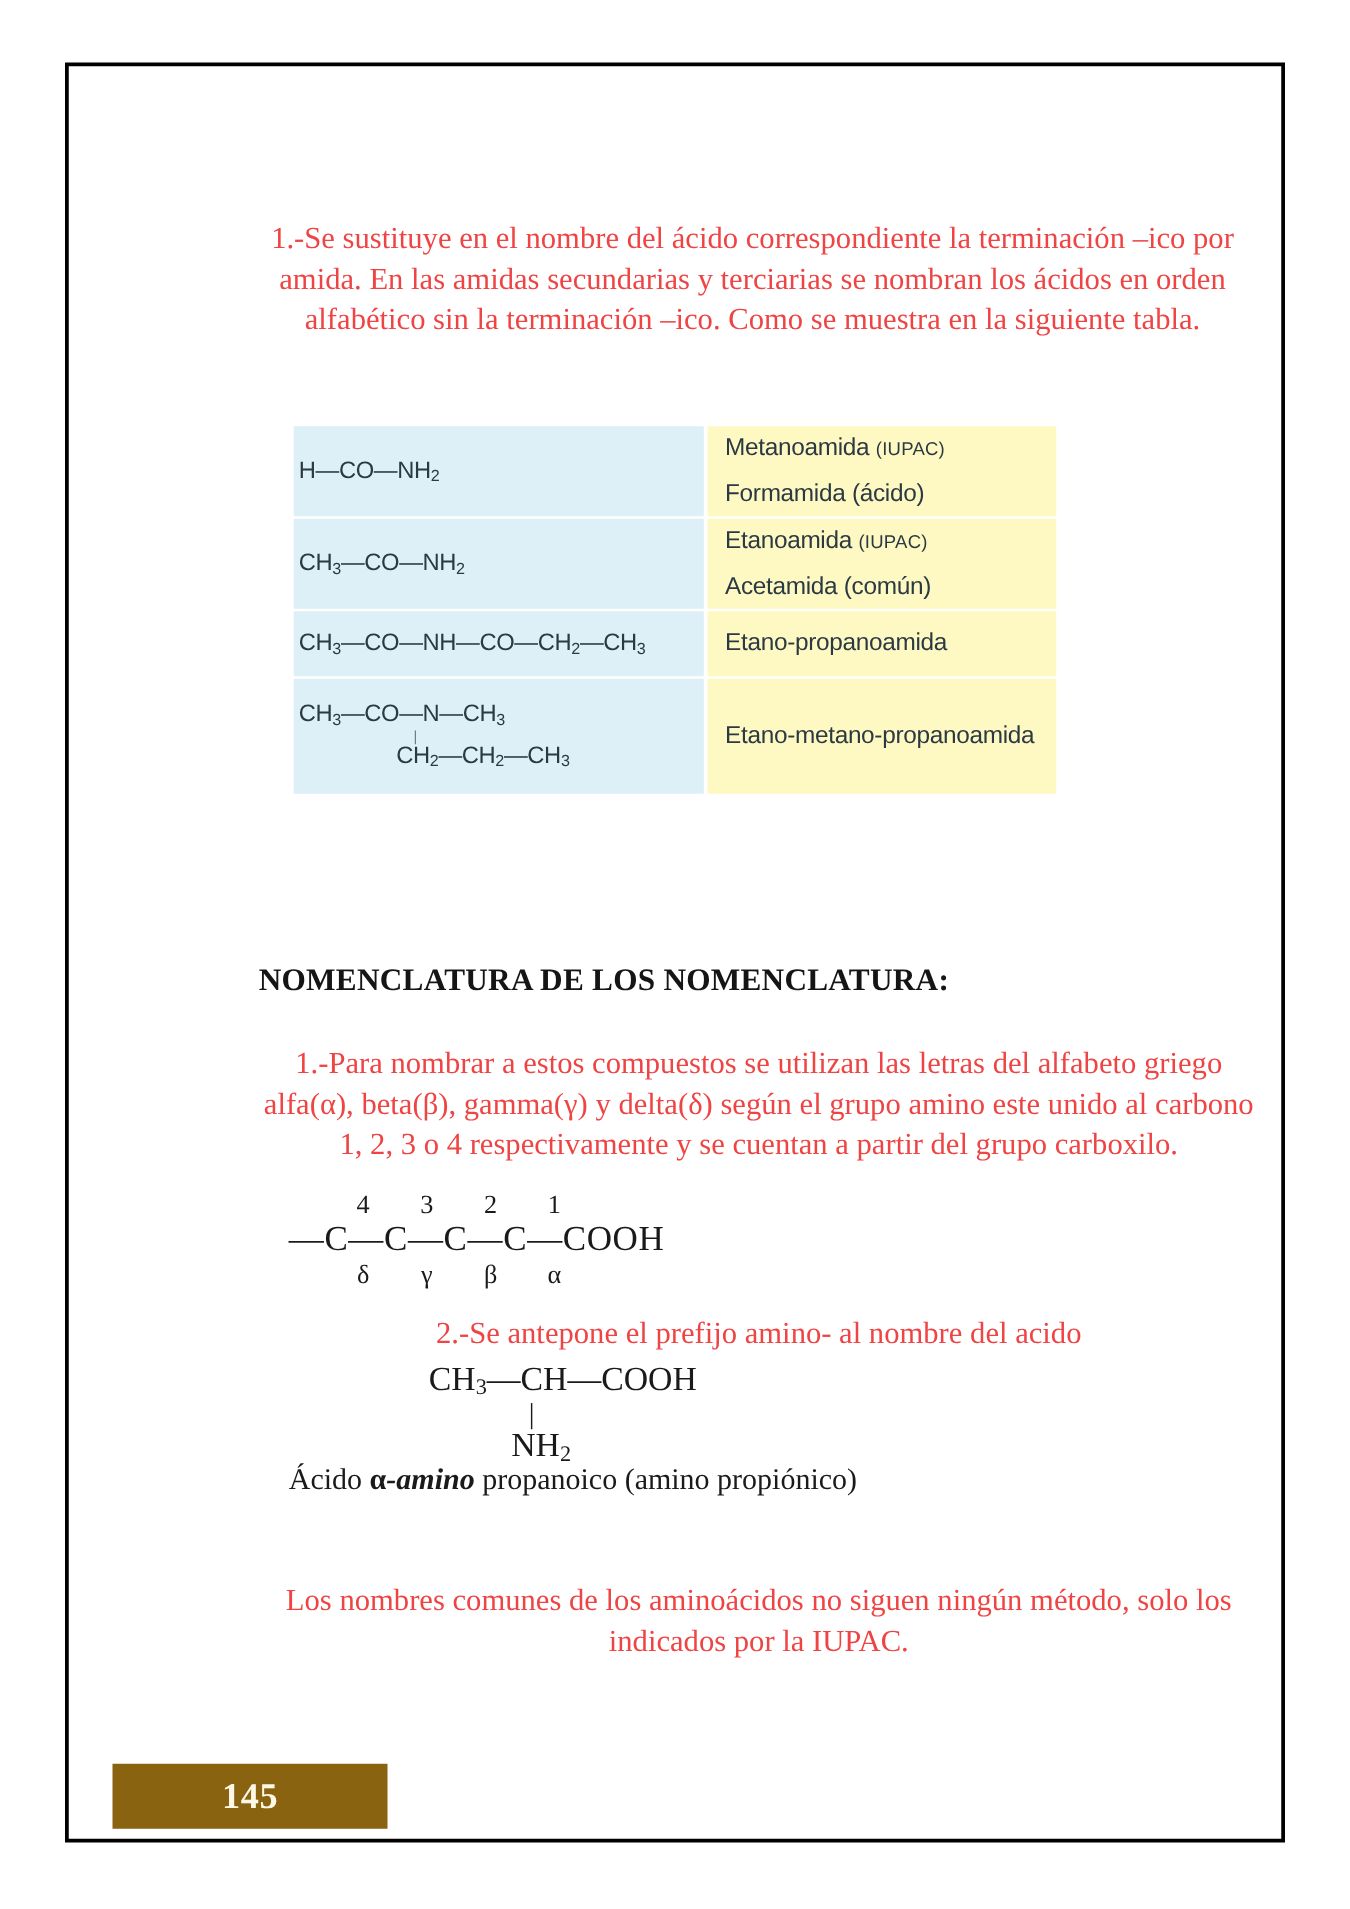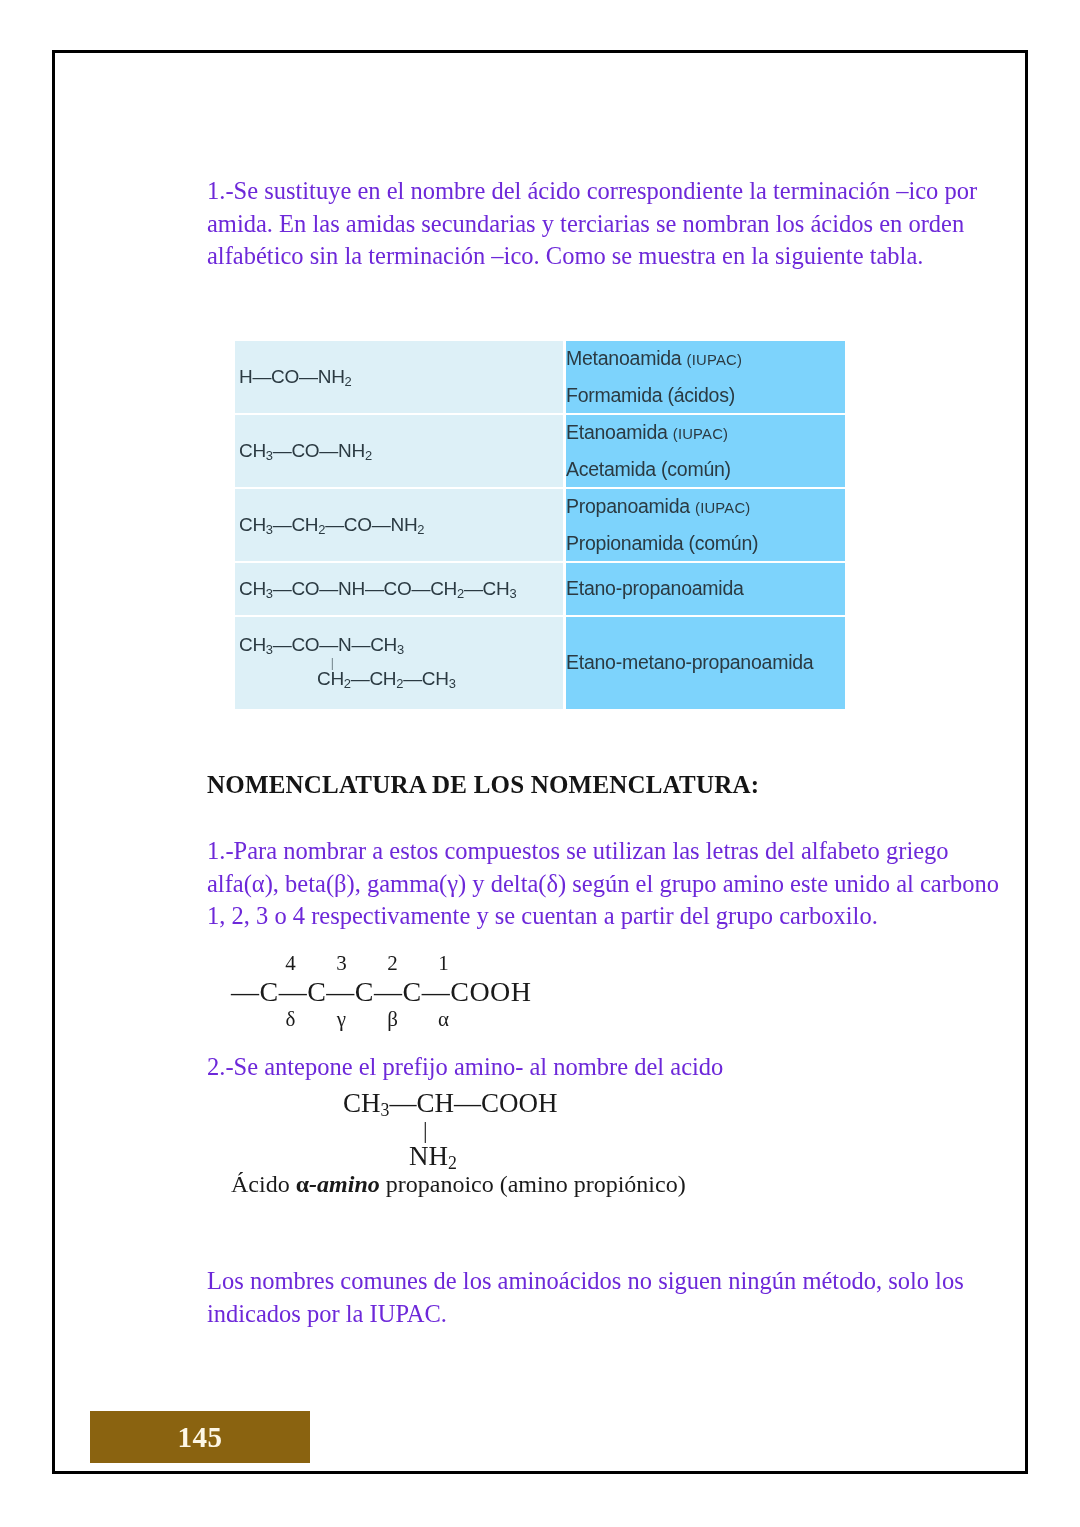--- a/index.html
+++ b/index.html
@@ -44,21 +44,22 @@
     letter-spacing: 0.2px;
     margin: 0;
     color: #151515;
   }
 
   .body-par {
     font-family: "Liberation Serif", serif;
     font-size: 24.5px;
     line-height: 1.33;
     margin: 0;
-    color: #6d28d9;
+    color: #ef4444;
+    text-align: center;
   }
 
   
   #amides-table {
     position: absolute;
     left: 180px;
     top: 288px;
     width: 610px;
     background: #ffffff;
   }
@@ -72,24 +73,25 @@
   .cell-formula {
     width: 328px;
     background: #ddf0f7;
     display: flex;
     align-items: center;
     padding-left: 4px;
     box-sizing: border-box;
   }
   .cell-name {
     flex: 1;
-    background: #7dd3fc;
+    background: #fef9c3;
     display: flex;
     flex-direction: column;
     justify-content: center;
+    padding-left: 14px;
     box-sizing: border-box;
     margin-left: 3px;
   }
   .formula-txt {
     font-family: "Liberation Sans", sans-serif;
     font-size: 19px;
     letter-spacing: -0.3px;
     color: #2b3a42;
     white-space: nowrap;
   }
@@ -215,39 +217,30 @@
     <p class="body-par">1.-Se sustituye en el nombre del ácido correspondiente la terminación –ico por amida. En las amidas secundarias y terciarias se nombran los ácidos en orden alfabético sin la terminación –ico. Como se muestra en la siguiente tabla.</p>
   </div>
 
   <div id="amides-table">
       <div class="amide-row" style="height: 72px;">
         <div class="cell-formula">
           <div class="formula-txt"><span>H—CO—NH</span><sub>2</sub></div>
         </div>
         <div class="cell-name">
           <div class="name-txt"><span>Metanoamida </span><span class="smallcaps">(IUPAC)</span></div>
-          <div class="name-txt"><span>Formamida (ácidos)</span></div>
+          <div class="name-txt"><span>Formamida (ácido)</span></div>
         </div>
       </div>
       <div class="amide-row" style="height: 72px;">
         <div class="cell-formula">
           <div class="formula-txt"><span>CH</span><sub>3</sub><span>—CO—NH</span><sub>2</sub></div>
         </div>
         <div class="cell-name">
           <div class="name-txt"><span>Etanoamida </span><span class="smallcaps">(IUPAC)</span></div>
           <div class="name-txt"><span>Acetamida (común)</span></div>
-        </div>
-      </div>
-      <div class="amide-row" style="height: 72px;">
-        <div class="cell-formula">
-          <div class="formula-txt"><span>CH</span><sub>3</sub><span>—CH</span><sub>2</sub><span>—CO—NH</span><sub>2</sub></div>
-        </div>
-        <div class="cell-name">
-          <div class="name-txt"><span>Propanoamida </span><span class="smallcaps">(IUPAC)</span></div>
-          <div class="name-txt"><span>Propionamida (común)</span></div>
         </div>
       </div>
       <div class="amide-row" style="height: 52px;">
         <div class="cell-formula">
           <div class="formula-txt"><span>CH</span><sub>3</sub><span>—CO—NH—CO—CH</span><sub>2</sub><span>—CH</span><sub>3</sub></div>
         </div>
         <div class="cell-name">
           <div class="name-txt"><span>Etano-propanoamida</span></div>
         </div>
       </div>

